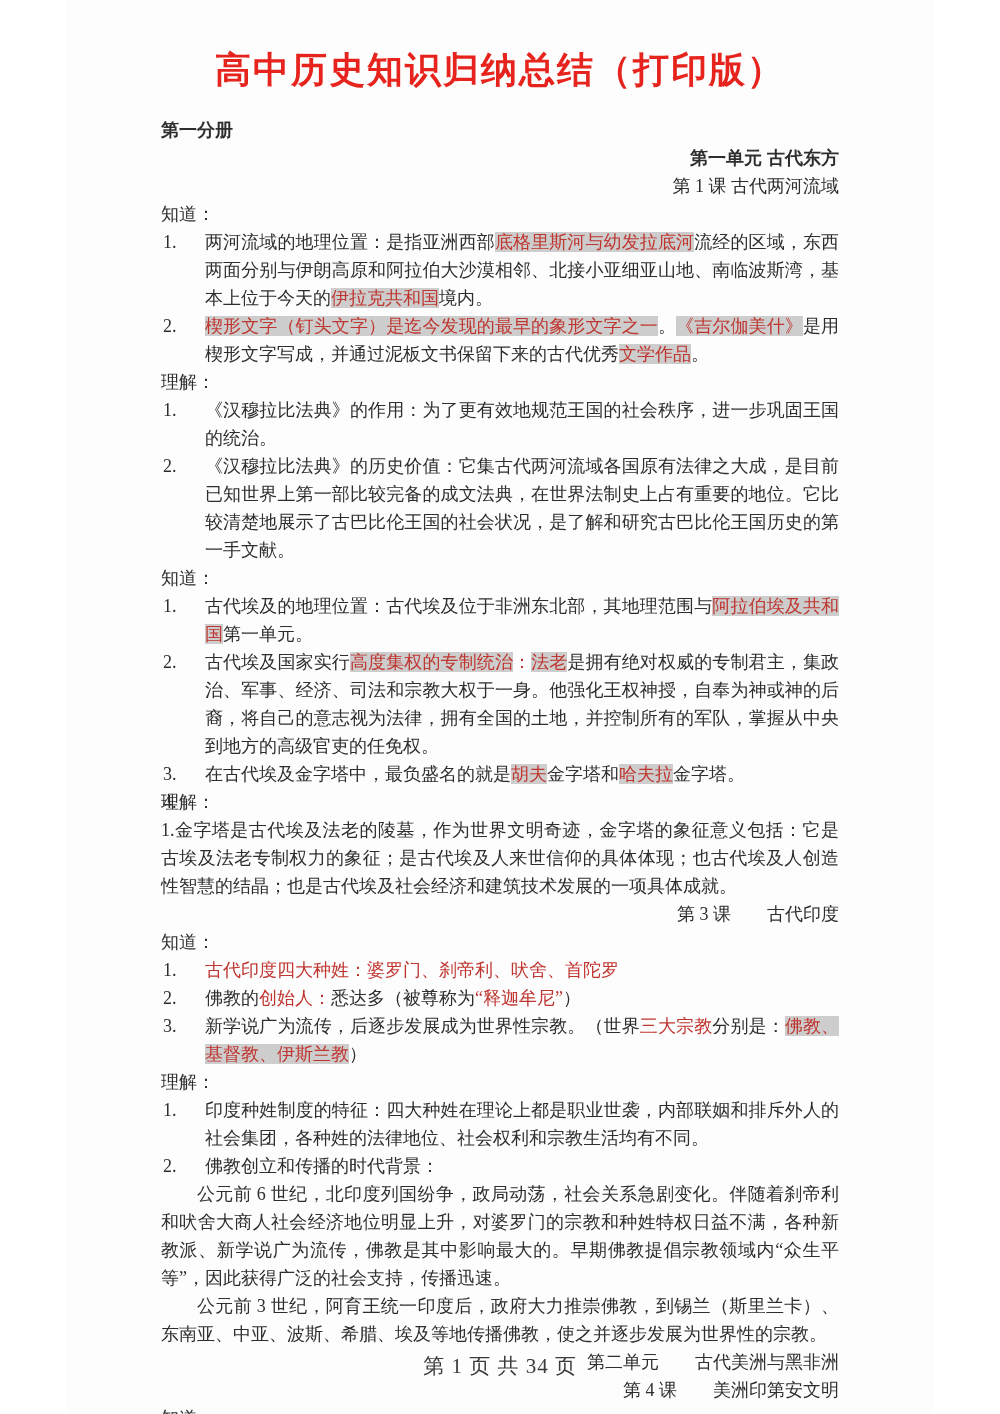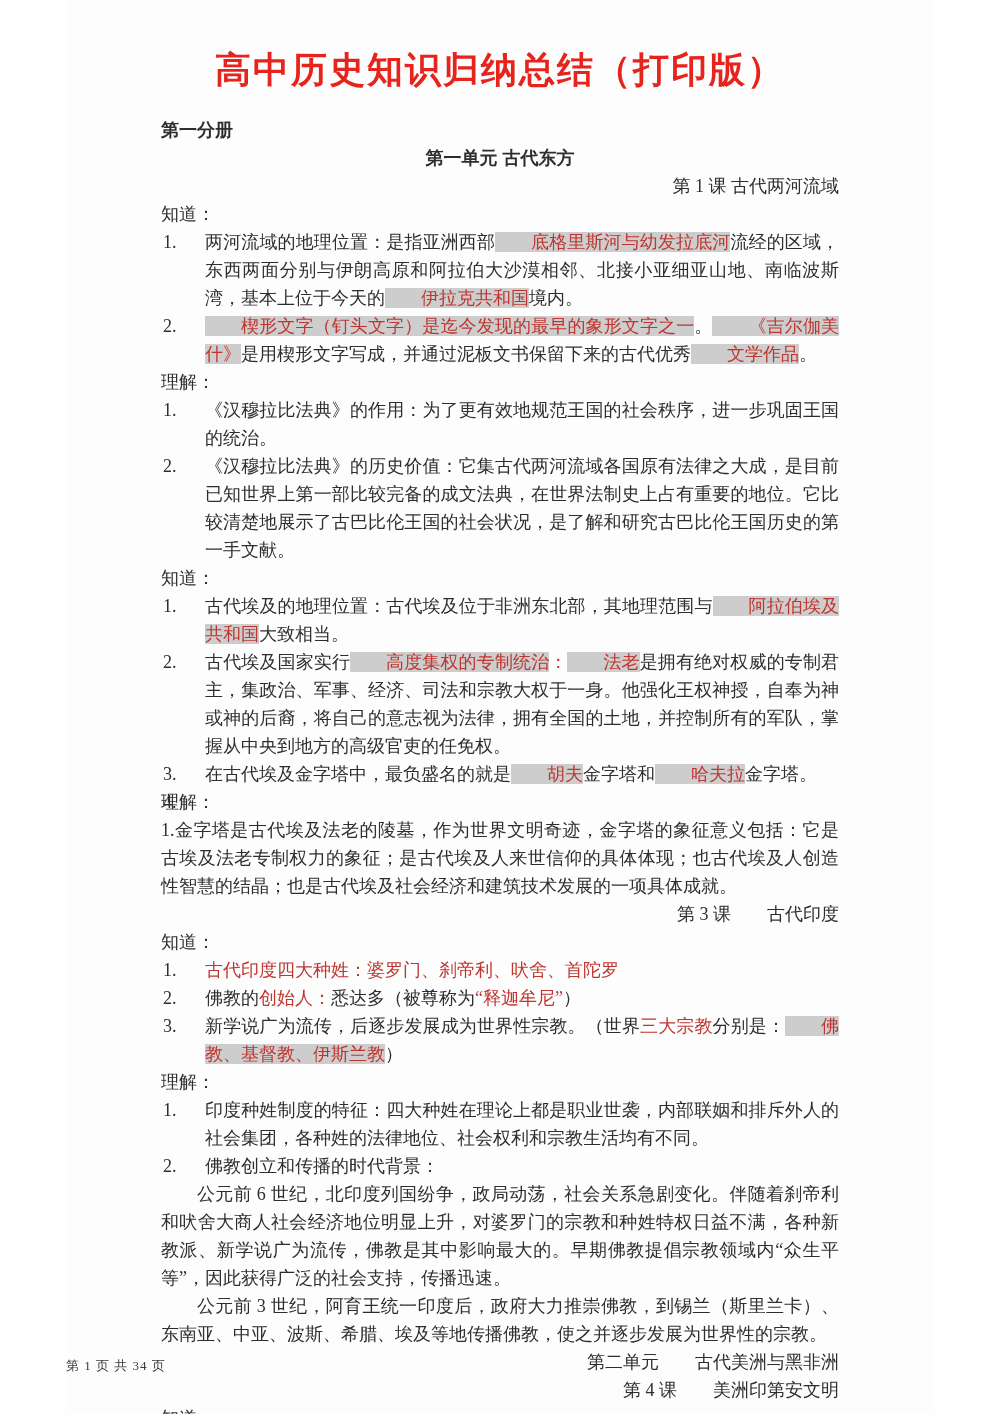--- a/index.html
+++ b/index.html
@@ -26,68 +26,69 @@
     letter-spacing:2px;
     margin:8px 0 24px 0;
   }
   .block{margin:0;}
   .h-left-bold{
     font-family:Liberation Serif, serif;
     font-weight:bold;
     font-size:18px;
   }
   .h-center-bold{
-    text-align:center;
+    text-align:right;
     font-family:"Liberation Sans","DejaVu Sans",sans-serif;
     font-weight:bold;
     font-size:18px;
   }
   .h-center{
     text-align:right;
   }
   .p{text-align:justify;}
   .pi{text-align:justify;text-indent:2em;}
   .li{
     position:relative;
     padding-left:44px;
     text-align:justify;
   }
   .li .num{
     position:absolute;
     left:2px;
     top:0;
   }
   .run-r{color:var(--red,#bf352f);}
-  .run-h{color:var(--red,#bf352f);background:var(--hl,#cdcdcd);padding-left:36px;}
+  .run-h{color:var(--red,#bf352f);background:var(--hl,#cdcdcd);}
   .footer{
     position:absolute;
     left:0;right:0;
     bottom:34px;
-    font-size:13px;
+    text-align:center;
+    font-size:21px;
     color:#3a3a3a;
     letter-spacing:1px;
   }
 </style>
 </head>
 <body>
 
 <div class="page">
   <h1 class="doc-title">高中历史知识归纳总结（打印版）</h1>
   <div id="doc-body">
       <div class="block h-left-bold"><span>第一分册</span></div>
       <div class="block h-center-bold"><span>第一单元  古代东方</span></div>
       <div class="block h-center"><span>第 1 课 古代两河流域</span></div>
       <div class="block p"><span>知道：</span></div>
       <div class="block li"><span class="num">1.</span><span>两河流域的地理位置：是指亚洲西部</span><span class="run-h">底格里斯河与幼发拉底河</span><span>流经的区域，东西两面分别与伊朗高原和阿拉伯大沙漠相邻、北接小亚细亚山地、南临波斯湾，基本上位于今天的</span><span class="run-h">伊拉克共和国</span><span>境内。</span></div>
       <div class="block li"><span class="num">2.</span><span class="run-h">楔形文字（钉头文字）是迄今发现的最早的象形文字之一</span><span>。</span><span class="run-h">《吉尔伽美什》</span><span>是用楔形文字写成，并通过泥板文书保留下来的古代优秀</span><span class="run-h">文学作品</span><span>。</span></div>
       <div class="block p"><span>理解：</span></div>
       <div class="block li"><span class="num">1.</span><span>《汉穆拉比法典》的作用：为了更有效地规范王国的社会秩序，进一步巩固王国的统治。</span></div>
       <div class="block li"><span class="num">2.</span><span>《汉穆拉比法典》的历史价值：它集古代两河流域各国原有法律之大成，是目前已知世界上第一部比较完备的成文法典，在世界法制史上占有重要的地位。它比较清楚地展示了古巴比伦王国的社会状况，是了解和研究古巴比伦王国历史的第一手文献。</span></div>
       <div class="block p"><span>知道：</span></div>
-      <div class="block li"><span class="num">1.</span><span>古代埃及的地理位置：古代埃及位于非洲东北部，其地理范围与</span><span class="run-h">阿拉伯埃及共和国</span><span>大致相当。</span></div>
+      <div class="block li"><span class="num">1.</span><span>古代埃及的地理位置：古代埃及位于非洲东北部，其地理范围与</span><span class="run-h">阿拉伯埃及共和国</span><span>第一单元。</span></div>
       <div class="block li"><span class="num">2.</span><span>古代埃及国家实行</span><span class="run-h">高度集权的专制统治</span><span class="run-r">：</span><span class="run-h">法老</span><span>是拥有绝对权威的专制君主，集政治、军事、经济、司法和宗教大权于一身。他强化王权神授，自奉为神或神的后裔，将自己的意志视为法律，拥有全国的土地，并控制所有的军队，掌握从中央到地方的高级官吏的任免权。</span></div>
       <div class="block li"><span class="num">3.</span><span>在古代埃及金字塔中，最负盛名的就是</span><span class="run-h">胡夫</span><span>金字塔和</span><span class="run-h">哈夫拉</span><span>金字塔。</span></div>
       <div class="block li"><span class="num">4.</span></div>
       <div class="block p"><span>理解：</span></div>
       <div class="block p"><span>1.金字塔是古代埃及法老的陵墓，作为世界文明奇迹，金字塔的象征意义包括：它是古埃及法老专制权力的象征；是古代埃及人来世信仰的具体体现；也古代埃及人创造性智慧的结晶；也是古代埃及社会经济和建筑技术发展的一项具体成就。</span></div>
       <div class="block h-center"><span>第 3 课　　古代印度</span></div>
       <div class="block p"><span>知道：</span></div>
       <div class="block li"><span class="num">1.</span><span class="run-r">古代印度四大种姓：婆罗门、刹帝利、吠舍、首陀罗</span></div>
       <div class="block li"><span class="num">2.</span><span>佛教的</span><span class="run-r">创始人：</span><span>悉达多（被尊称为</span><span class="run-r">“释迦牟尼”</span><span>）</span></div>
       <div class="block li"><span class="num">3.</span><span>新学说广为流传，后逐步发展成为世界性宗教。（世界</span><span class="run-r">三大宗教</span><span>分别是：</span><span class="run-h">佛教、基督教、伊斯兰教</span><span>）</span></div>

